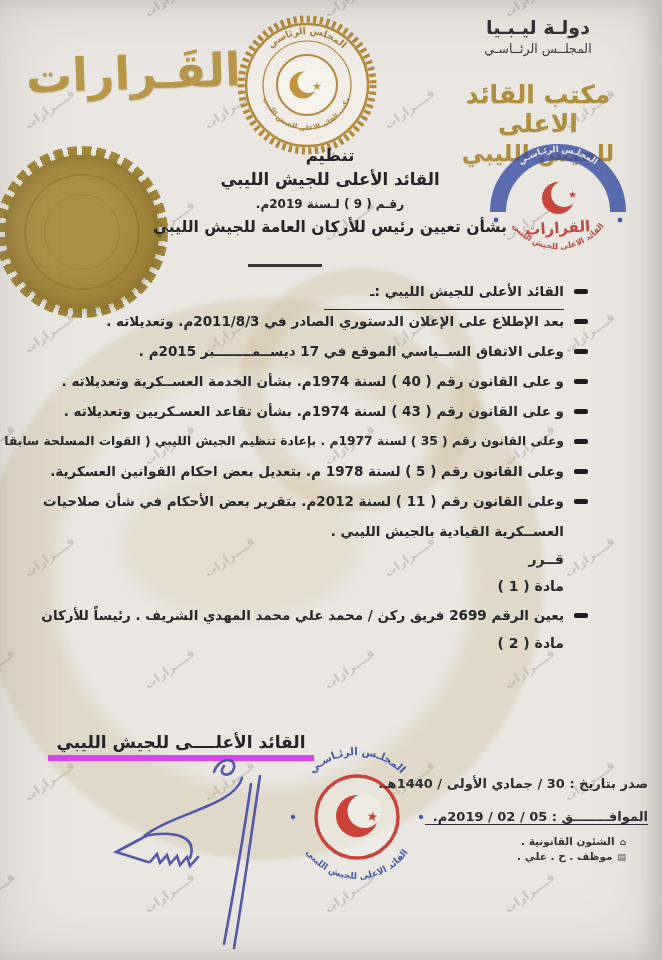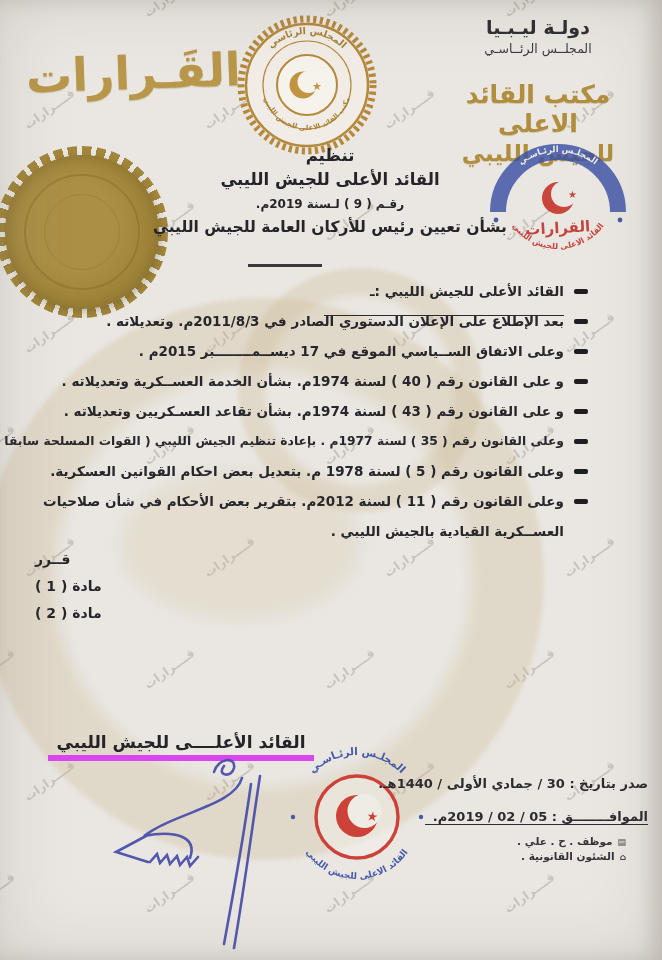--- a/index.html
+++ b/index.html
@@ -48,22 +48,22 @@
   .t2{font-size:16.5px;font-weight:bold;margin-bottom:8px;}
   .t3{font-size:12px;font-weight:bold;margin-bottom:7px;}
   .t4{font-size:15.5px;font-weight:bold;}
   .title-sep{position:absolute;left:248px;top:264px;width:74px;height:2.5px;background:#3a3a3e;}
   
   .body{position:absolute;top:276px;left:35px;right:98px;direction:rtl;color:#27272b;}
   .ln{position:relative;font-weight:bold;font-size:13.5px;line-height:30px;text-align:right;white-space:nowrap;}
   .ln .dash{position:absolute;right:-24px;top:13px;width:14px;height:4.5px;background:#1d1d22;border-radius:2px;}
   .ln.sm{font-size:12.3px;}
   .ln.cont{white-space:normal;}
-  .ctr{text-align:left;font-weight:bold;font-size:14px;line-height:27px;}
-  .u{border-bottom:1.8px solid #2a2a2e;padding-left:46px;padding-bottom:16px;}
+  .ctr{text-align:right;font-weight:bold;font-size:14px;line-height:27px;}
+  .u{border-bottom:1.8px solid #2a2a2e;padding-left:46px;padding-bottom:10px;}
   
   .sigh{position:absolute;top:732px;left:24px;width:314px;text-align:center;direction:rtl;}
   .sigh span{font-size:17px;font-weight:bold;color:#232328;border-bottom:6px solid #d946ef;padding:0 8px 3px;}
   .signature{position:absolute;left:46px;top:748px;width:262px;height:205px;}
   .issue{position:absolute;top:776px;right:14px;width:302px;direction:rtl;text-align:right;color:#2b2b30;}
   .iss1{font-size:13px;font-weight:bold;margin-bottom:15px;white-space:nowrap;}
   .iss2{font-size:13px;font-weight:bold;border-bottom:1.5px solid #2b2b30;display:inline-block;
         padding-left:8px;padding-bottom:0;margin-bottom:7px;white-space:nowrap;}
   .cc{font-size:10.5px;font-weight:bold;margin:3px 22px 0 0;color:#333338;}
   .cc .ic{display:inline-block;font-size:9px;margin-left:5px;color:#44444a;}
@@ -176,20 +176,21 @@
     <div class="ln"><i class="dash"></i><span>بعد الإطلاع على الإعلان الدستوري الصادر في 2011/8/3م. وتعديلاته .</span></div>
     <div class="ln"><i class="dash"></i><span>وعلى الاتفاق الســياسي الموقع في 17 ديســمــــــــبر 2015م .</span></div>
     <div class="ln"><i class="dash"></i><span>و على القانون رقم ( 40 ) لسنة 1974م. بشأن الخدمة العســكرية وتعديلاته .</span></div>
     <div class="ln"><i class="dash"></i><span>و على القانون رقم ( 43 ) لسنة 1974م. بشأن تقاعد العسـكريين وتعديلاته .</span></div>
     <div class="ln sm"><i class="dash"></i><span>وعلى القانون رقم ( 35 ) لسنة 1977م . بإعادة تنظيم الجيش الليبي ( القوات المسلحة سابقا ) .</span></div>
     <div class="ln"><i class="dash"></i><span>وعلى القانون رقم ( 5 ) لسنة 1978 م. بتعديل بعض احكام القوانين العسكرية.</span></div>
     <div class="ln"><i class="dash"></i><span>وعلى القانون رقم ( 11 ) لسنة 2012م. بتقرير بعض الأحكام في شأن صلاحيات</span></div>
     <div class="ln cont"><span>العســكرية القيادية بالجيش الليبي .</span></div>
     <div class="ctr">قــرر</div>
     <div class="ctr">مادة ( 1 )</div>
+    <div class="ln"><i class="dash"></i><span>يعين الرقم 2699 فريق ركن /  محمد علي محمد المهدي الشريف . رئيساً للأركان</span></div>
     <div class="ctr">مادة ( 2 )</div>
   </div>
 
   <div class="sigh"><span>القائد الأعلــــى للجيش الليبي</span></div>
 
   <svg class="signature" viewBox="0 0 262 205">
     <g fill="none" stroke="#4b51ab" stroke-width="2.6" stroke-linecap="round" opacity=".95">
       <path d="M168,24 c4,-14 22,-16 20,-4 c-2,10 -18,8 -10,-2"></path>
       <path d="M196,30 C188,58 130,64 98,88 C128,82 152,88 144,110"></path>
       <path d="M205,36 C198,86 188,142 178,196"></path>
@@ -210,17 +211,17 @@
       <circle cx="141" cy="77" r="2.2" fill="#3d54a6"></circle>
     <circle cx="77" cy="77" r="41" fill="rgba(244,241,235,.55)" stroke="#cb3a31" stroke-width="3.4"></circle>
     <circle cx="77" cy="76" r="21" fill="#cb3a31"></circle>
     <circle cx="84.5" cy="71" r="17" fill="#f0ede7"></circle>
     <text x="86" y="80" font-size="13" fill="#cb3a31" transform="rotate(8 86 80)">★</text>
   </svg>
 
   <div class="issue">
     <div class="iss1">صدر بتاريخ : 30  /  جمادي الأولى  /  1440هـ.</div>
     <div><span class="iss2">الموافــــــــق :  05   /   02   /   2019م.</span></div>
+    <div class="cc"><span class="ic">⌂</span><span>الشئون القانونية .</span></div>
     <div class="cc"><span class="ic">▤</span><span>موظف . ح . علي .</span></div>
-    <div class="cc"><span class="ic">⌂</span><span>الشئون القانونية .</span></div>
   </div>
 
 </div>
 
 </body></html>

